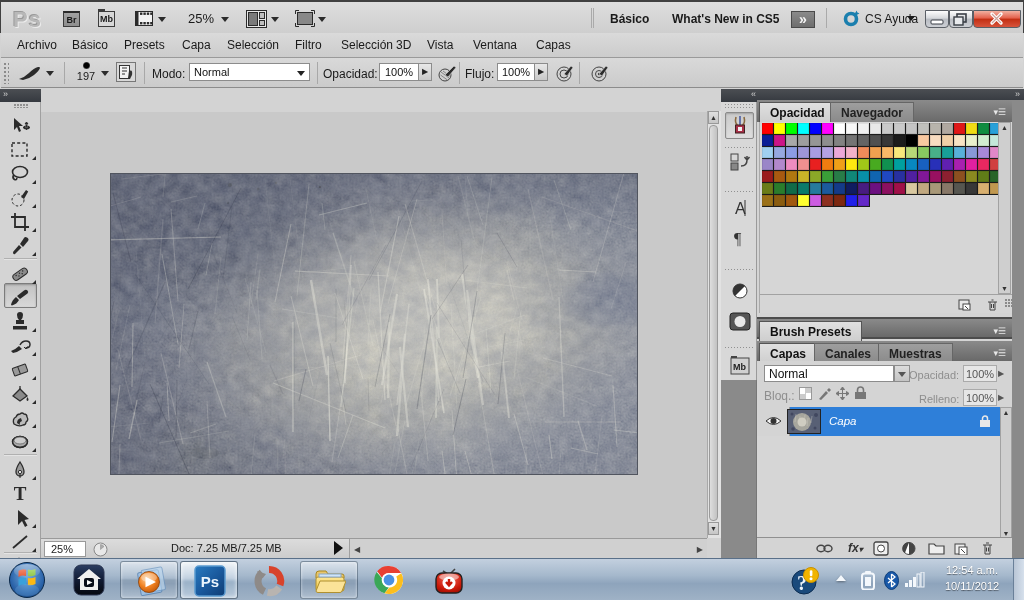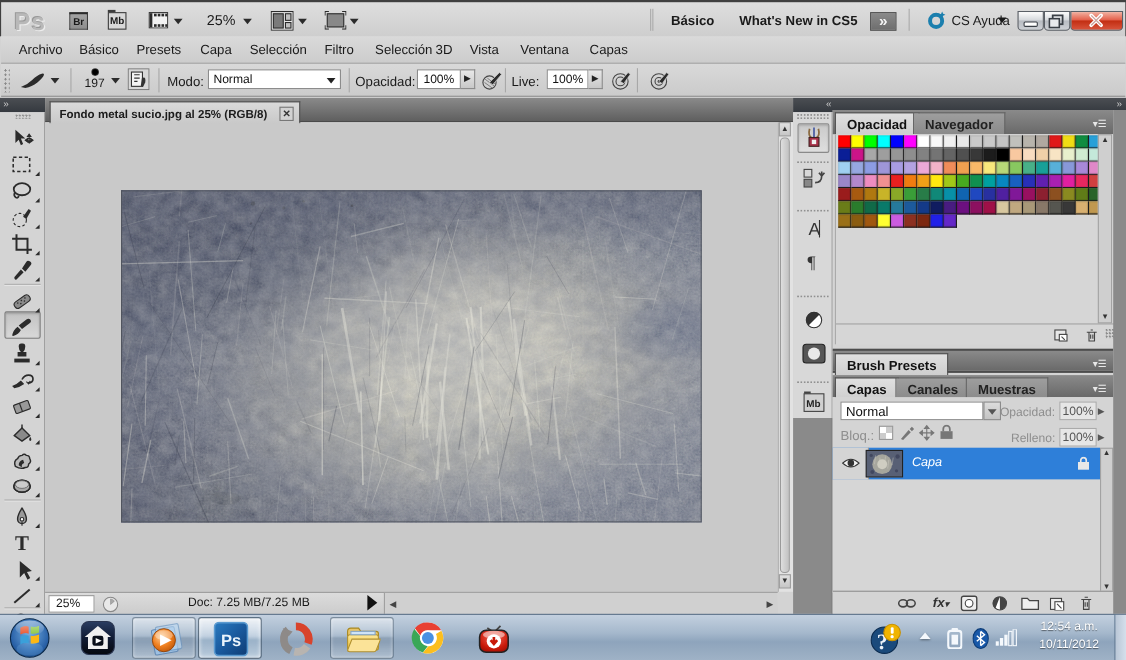--- a/index.html
+++ b/index.html
@@ -179,21 +179,21 @@
     <div class="osep" style="left:316px"></div>
     <div class="olabel" style="left:322px">Opacidad:</div>
     <div class="ofield" style="left:378px;width:40px;text-align:center">100%</div>
     <div class="spin" style="left:418px">▶</div>
     <svg class="abs" style="left:436px;top:5px" width="20" height="20">
         <circle cx="8" cy="12" r="6" fill="none" stroke="#444"></circle>
         <path d="M4 9 l8 6 M3.5 12 l7 5 M6 8 l8 6" stroke="#666" stroke-width=".7"></path>
         <path d="M8 12 L17 3 l2 1.5 L11 14 Z" fill="#2b2b2b" stroke="#d8d8d8" stroke-width=".6"></path>
       </svg>
     <div class="osep" style="left:458px"></div>
-    <div class="olabel" style="left:464px">Live:</div>
+    <div class="olabel" style="left:464px">Flujo:</div>
     <div class="ofield" style="left:496px;width:38px;text-align:center">100%</div>
     <div class="spin" style="left:534px">▶</div>
     <svg class="abs" style="left:554px;top:5px" width="20" height="20">
         <circle cx="9" cy="11" r="7" fill="none" stroke="#444"></circle>
         <circle cx="9" cy="11" r="4" fill="none" stroke="#444"></circle>
         <path d="M9 11 L16 3 l2 1.5 L12 13 Z" fill="#2b2b2b" stroke="#d8d8d8" stroke-width=".6"></path>
       </svg>
     <div class="osep" style="left:578px"></div>
     <svg class="abs" style="left:589px;top:5px" width="20" height="20">
         <circle cx="9" cy="11" r="7" fill="none" stroke="#444"></circle>
@@ -340,23 +340,20 @@
       <div class="abs" style="left:32px;top:250px;width:0;height:0;border-left:4px solid transparent;border-bottom:4px solid #2b2b2b"></div>
       <div class="abs" style="left:32px;top:274px;width:0;height:0;border-left:4px solid transparent;border-bottom:4px solid #2b2b2b"></div>
       <div class="abs" style="left:32px;top:298px;width:0;height:0;border-left:4px solid transparent;border-bottom:4px solid #2b2b2b"></div>
       <div class="abs" style="left:32px;top:322px;width:0;height:0;border-left:4px solid transparent;border-bottom:4px solid #2b2b2b"></div>
       <div class="abs" style="left:32px;top:346px;width:0;height:0;border-left:4px solid transparent;border-bottom:4px solid #2b2b2b"></div>
       <div class="abs" style="left:32px;top:374px;width:0;height:0;border-left:4px solid transparent;border-bottom:4px solid #2b2b2b"></div>
       <div class="abs" style="left:32px;top:422px;width:0;height:0;border-left:4px solid transparent;border-bottom:4px solid #2b2b2b"></div>
       <div class="abs" style="left:32px;top:446px;width:0;height:0;border-left:4px solid transparent;border-bottom:4px solid #2b2b2b"></div>
   </div>
 
-  <div id="tabbar">
-      <div id="doctab">Fondo metal sucio.jpg al 25% (RGB/8)<span id="tabx">✕</span></div>
-    </div>
   <div id="docarea">
       <svg class="abs" style="left:69px;top:61px" width="528" height="302" viewBox="0 0 528 302">
 <defs>
 <radialGradient id="glow" cx="0.56" cy="0.47" r="0.56">
             <stop offset="0" stop-color="#f4f0dc"></stop>
             <stop offset="0.3" stop-color="#e8e3cc" stop-opacity="0.98"></stop>
             <stop offset="0.6" stop-color="#c2bfae" stop-opacity="0.7"></stop>
             <stop offset="1" stop-color="#8a8f9e" stop-opacity="0"></stop>
           </radialGradient>
 <radialGradient id="glow2" cx="0.43" cy="0.74" r="0.33">

